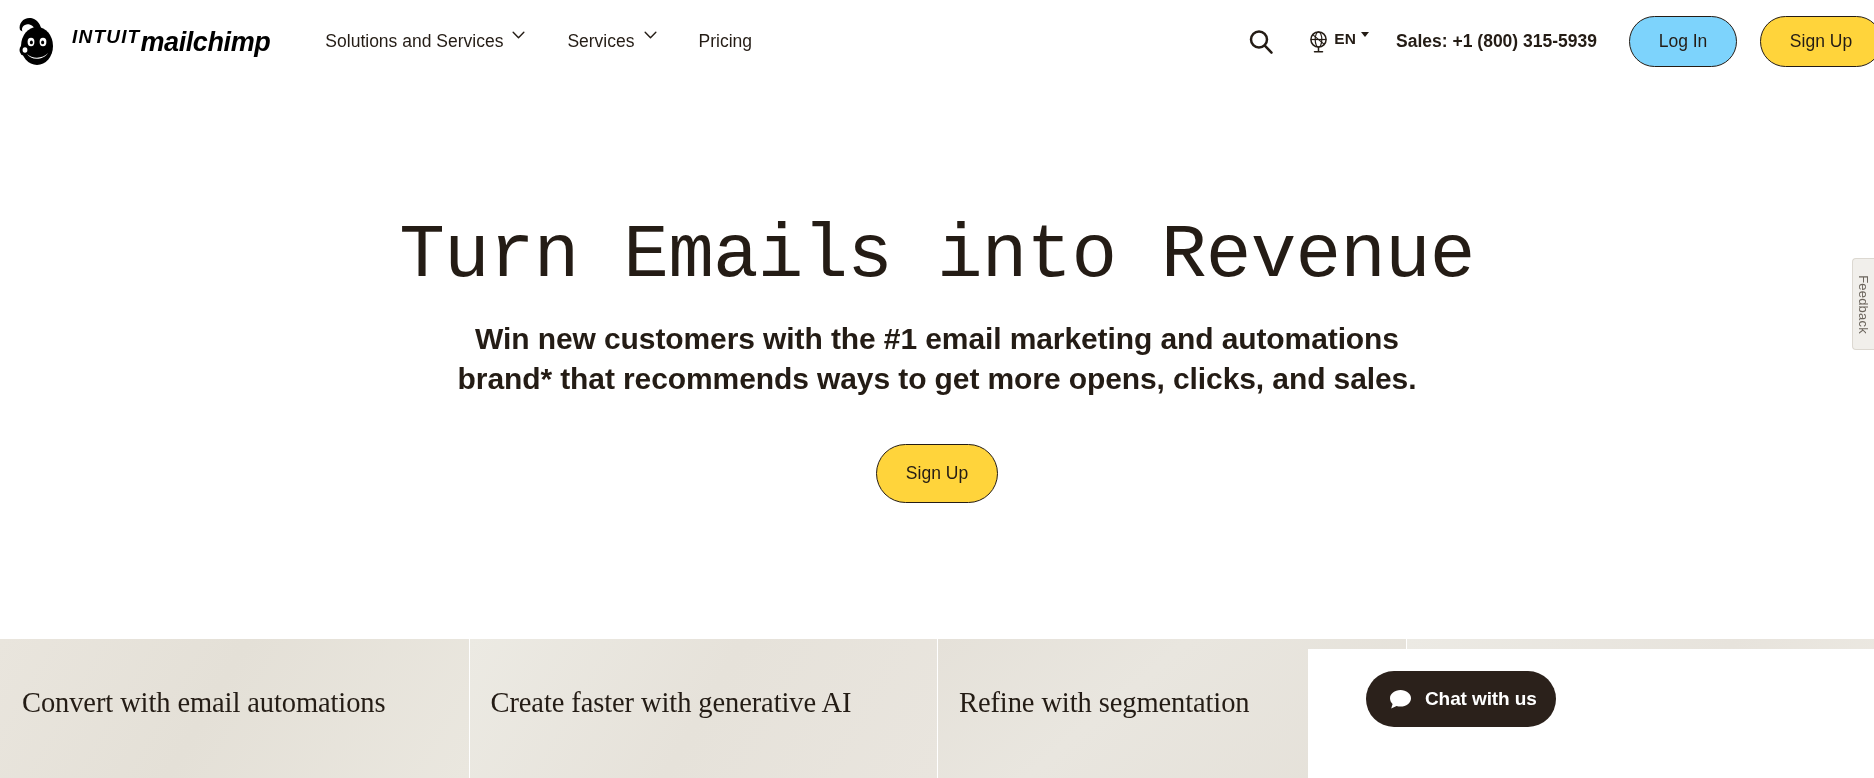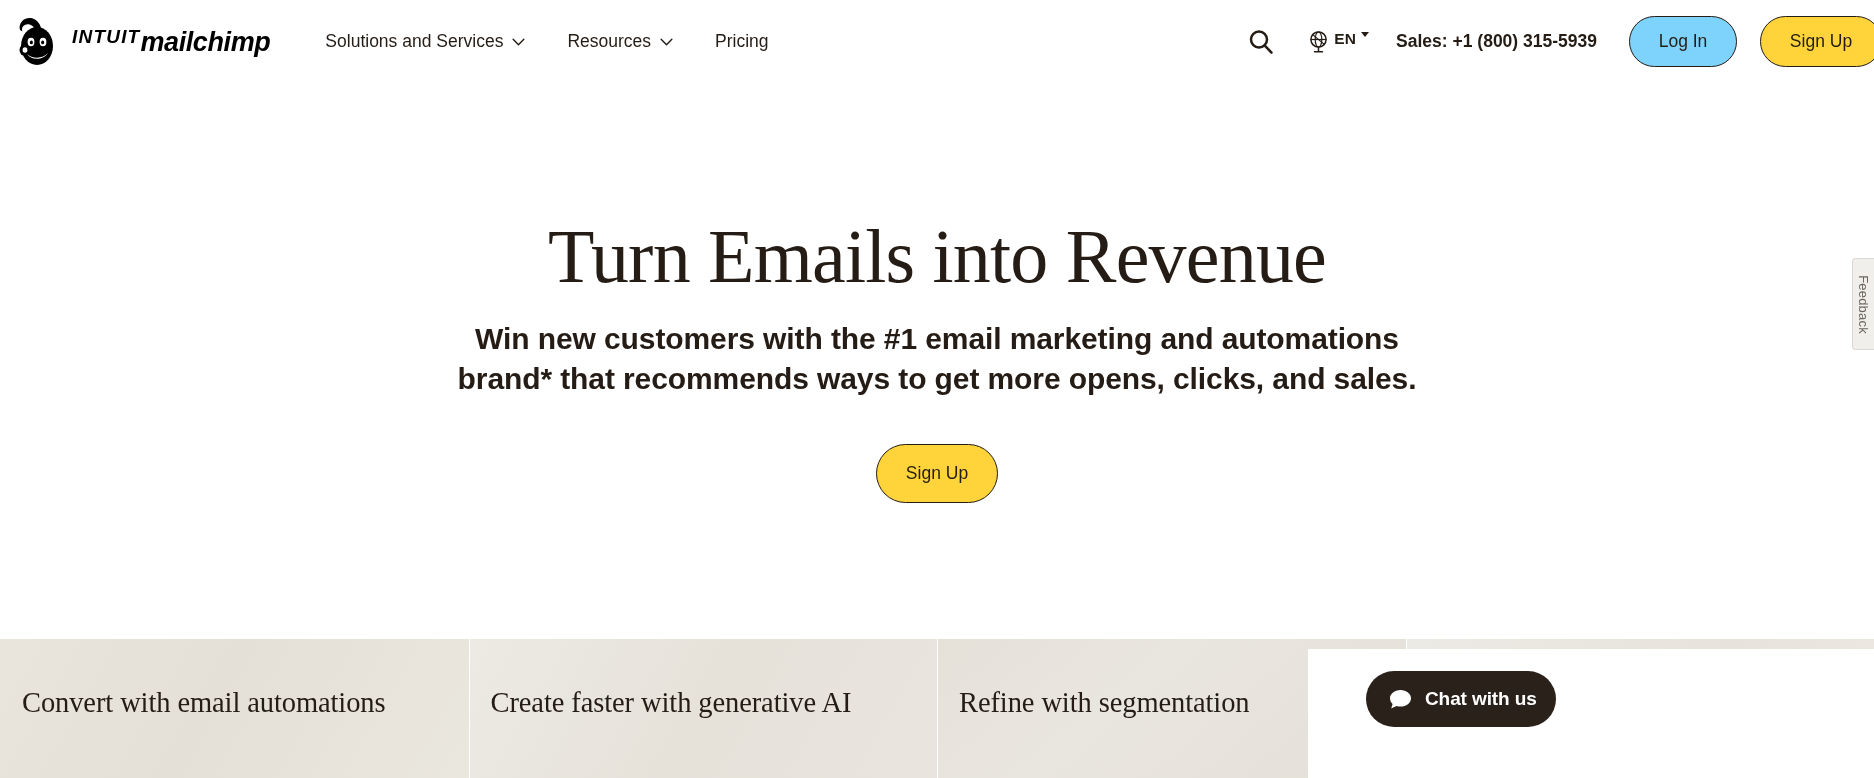--- a/index.html
+++ b/index.html
@@ -60,21 +60,20 @@
   }
 
   .nav {
     display: flex;
     align-items: center;
     margin-left: 34px;
     gap: 0px;
   }
   .nav-item {
     display: flex;
-    align-items: center;
     gap: 9px;
     padding: 10px 21px;
     font-size: 17.5px;
     color: #241c15;
     cursor: pointer;
     white-space: nowrap;
   }
   .chev {
     width: 13px; height: 8px;
     flex: none;
@@ -157,21 +156,21 @@
   .hero {
     position: absolute;
     top: 83px; left: 0;
     width: 1874px;
     height: 556px;
     background: #ffffff;
     text-align: center;
   }
 
   .hero-title {
-    font-family: Liberation Serif, serif;
+    font-family: Liberation Mono, monospace;
     font-size: 76px;
     font-weight: 400;
     color: #241c15;
     letter-spacing: -0.8px;
     line-height: 1.06;
     margin-top: 133px;
   }
 
   .hero-sub {
     font-size: 30px;
@@ -329,21 +328,21 @@
     </a>
 
     <nav class="nav">
       <div class="nav-item">
         <span>Solutions and Services</span>
         <svg class="chev" viewBox="0 0 14 9">
           <path d="M1 1.5 L7 7.5 L13 1.5" fill="none" stroke="#241c15" stroke-width="1.6" stroke-linecap="round" stroke-linejoin="round"></path>
         </svg>
       </div>
       <div class="nav-item">
-        <span>Resources</span>
+        <span>Services</span>
         <svg class="chev" viewBox="0 0 14 9">
           <path d="M1 1.5 L7 7.5 L13 1.5" fill="none" stroke="#241c15" stroke-width="1.6" stroke-linecap="round" stroke-linejoin="round"></path>
         </svg>
       </div>
       <div class="nav-item">
         <span>Pricing</span>
       </div>
     </nav>
 
     <div class="header-right">

